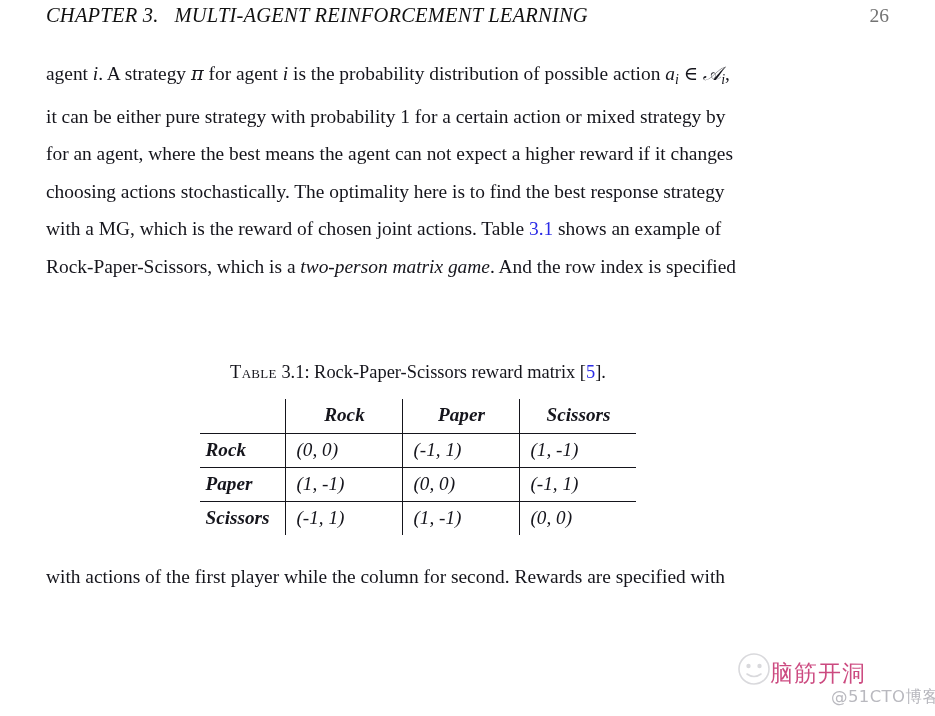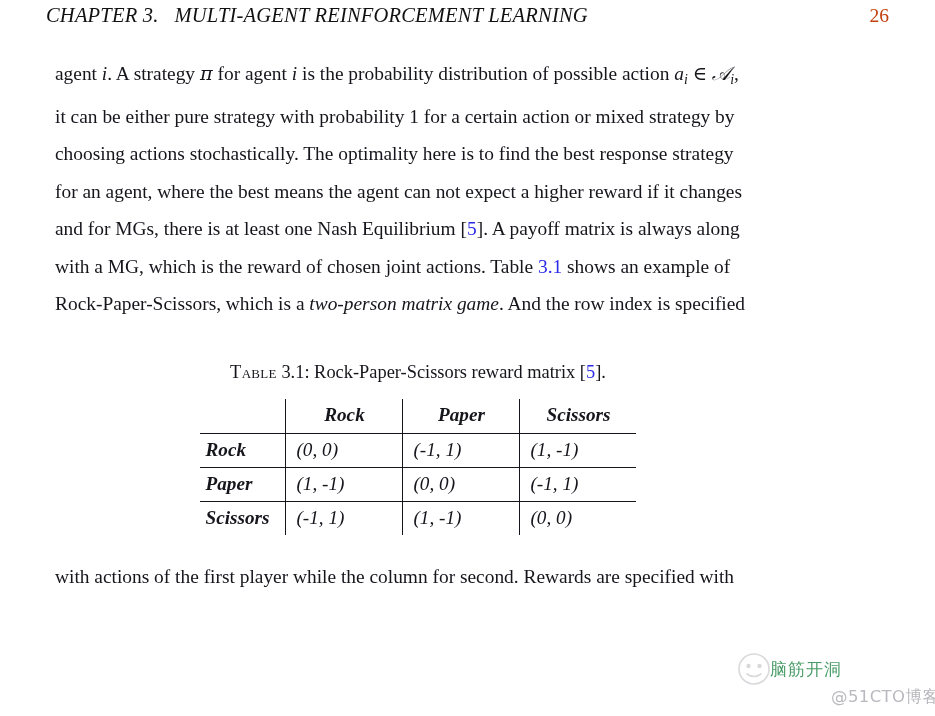--- a/index.html
+++ b/index.html
@@ -35,33 +35,32 @@
   }
   .runhead-title {
     font-style: italic;
     font-size: 20.5px;
     letter-spacing: 0.2px;
     white-space: pre;
     color: #111;
   }
   .runhead-page {
     font-size: 19.5px;
-    color: #c2410c;
+    color: #737373;
   }
 
   
   .para {
     position: absolute;
     left: 46px;
     width: 866px;
     font-size: 19.4px;
     line-height: 37.4px;
     text-align: justify;
     color: #15151c;
-    margin-left: 9px;
   }
   .para-top { top: 55px; }
   .para-bottom { top: 558px; }
 
   .line {
     display: block;
     white-space: nowrap;
   }
 
   .it { font-style: italic; }
@@ -139,22 +138,22 @@
     left: 737px;
     top: 652px;
     width: 34px;
     height: 34px;
     opacity: 0.5;
   }
   .wm-text-cn {
     position: absolute;
     left: 770px;
     top: 658px;
-    font-size: 17px;
-    color: #15803d;
+    font-size: 23px;
+    color: #be185d;
     opacity: 0.78;
     font-family: Liberation Mono, monospace;
     white-space: nowrap;
     letter-spacing: 1px;
   }
   .wm-tag {
     position: absolute;
     left: 831px;
     top: 686px;
     font-size: 16.5px;
@@ -172,24 +171,23 @@
   <div class="runhead">
     <div class="runhead-title">CHAPTER 3.   MULTI-AGENT REINFORCEMENT LEARNING</div>
     <div class="runhead-page">26</div>
   </div>
 
   <div class="para para-top">
 
     <span class="line"><span>agent </span><span class="mathvar">i</span><span>. A strategy </span><span class="pi">π</span><span> for agent </span><span class="mathvar">i</span><span> is the probability distribution of possible action </span><span class="mathvar">a</span><span class="sub">i</span><span> ∈ </span><span class="calA">𝒜</span><span class="sub">i</span><span>,</span></span>
 
     <span class="line">it can be either pure strategy with probability 1 for a certain action or mixed strategy by</span>
+    <span class="line">for an agent, where the best means the agent can not expect a higher reward if it changes</span>
     <span class="line">choosing actions stochastically.  The optimality here is to find the best response strategy</span>
-    <span class="line">for an agent, where the best means the agent can not expect a higher reward if it changes</span>
-
-    <span class="line"><span>and for MGs, there is at least one Nash Equilibrium [</span><span class="cite">5</span><span>].  A payoff matrix is always along</span></span>
+
 
     <span class="line"><span>with a MG, which is the reward of chosen joint actions.  Table </span><span class="cite">3.1</span><span> shows an example of</span></span>
 
     <span class="line"><span>Rock-Paper-Scissors, which is a </span><span class="it">two-person matrix game</span><span>.  And the row index is specified</span></span>
   </div>
 
   <div class="table-block">
 
     <div class="tbl-caption"><span class="smallcaps">Table</span><span> </span><span>3.1:</span><span> </span><span>Rock-Paper-Scissors reward matrix [</span><span class="cite">5</span><span>].</span></div>
 

